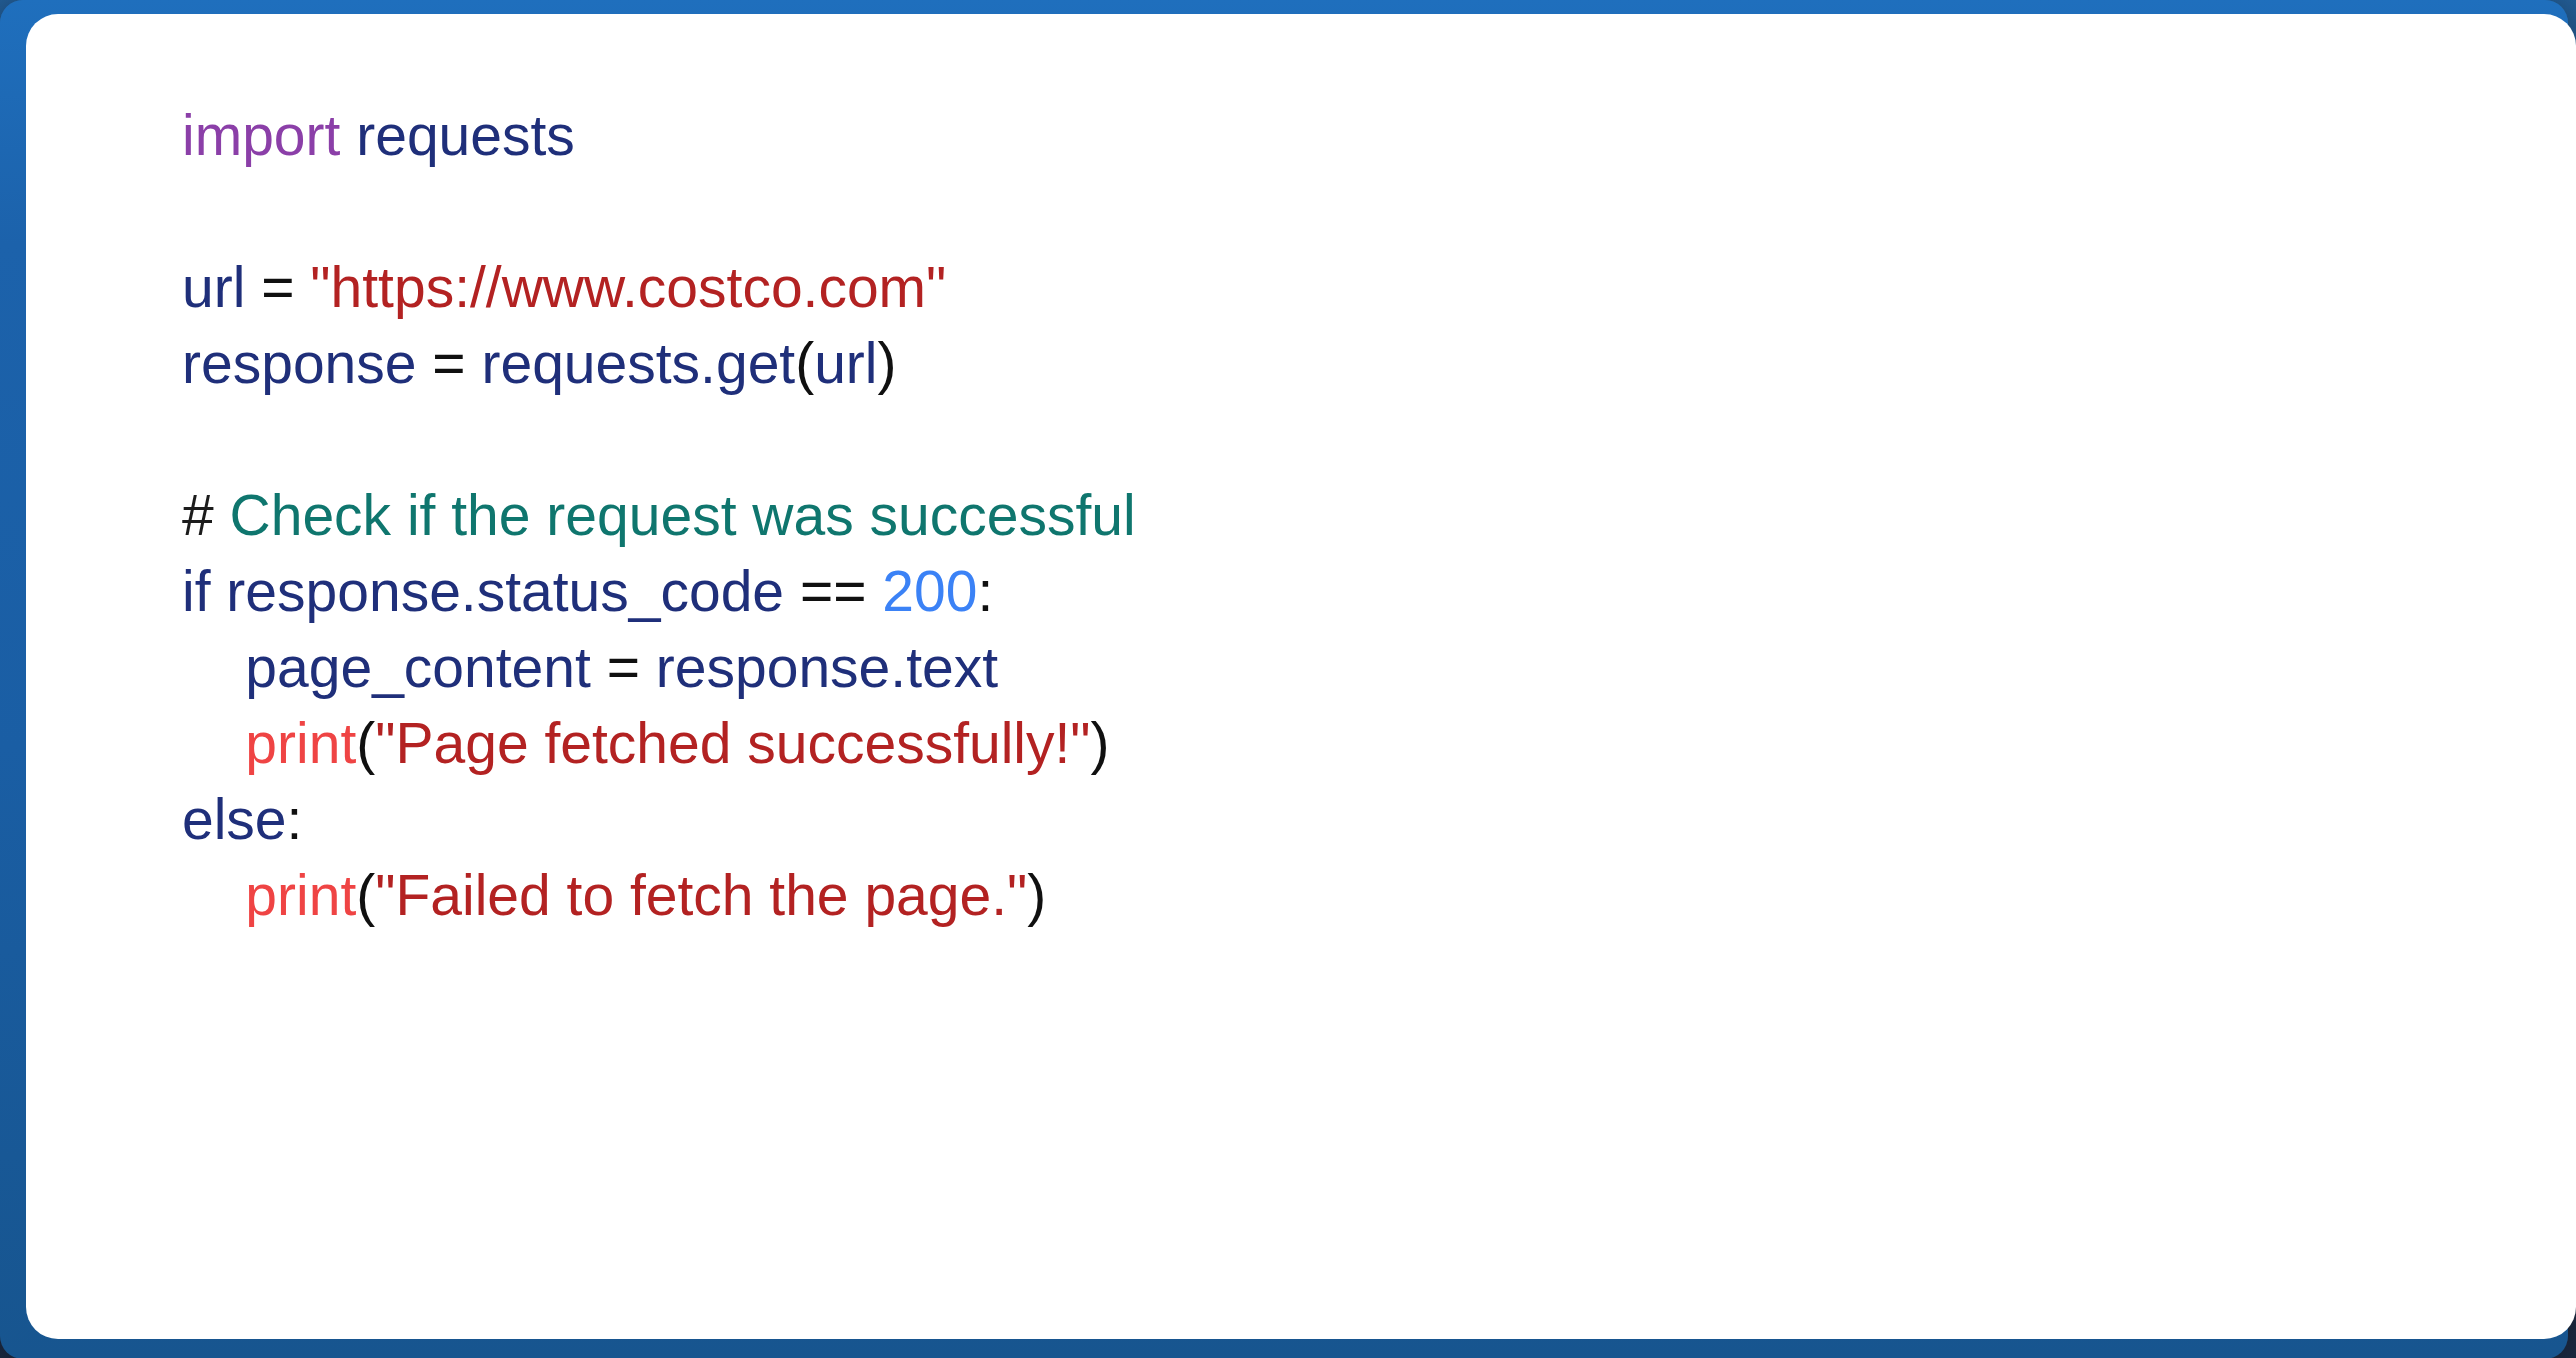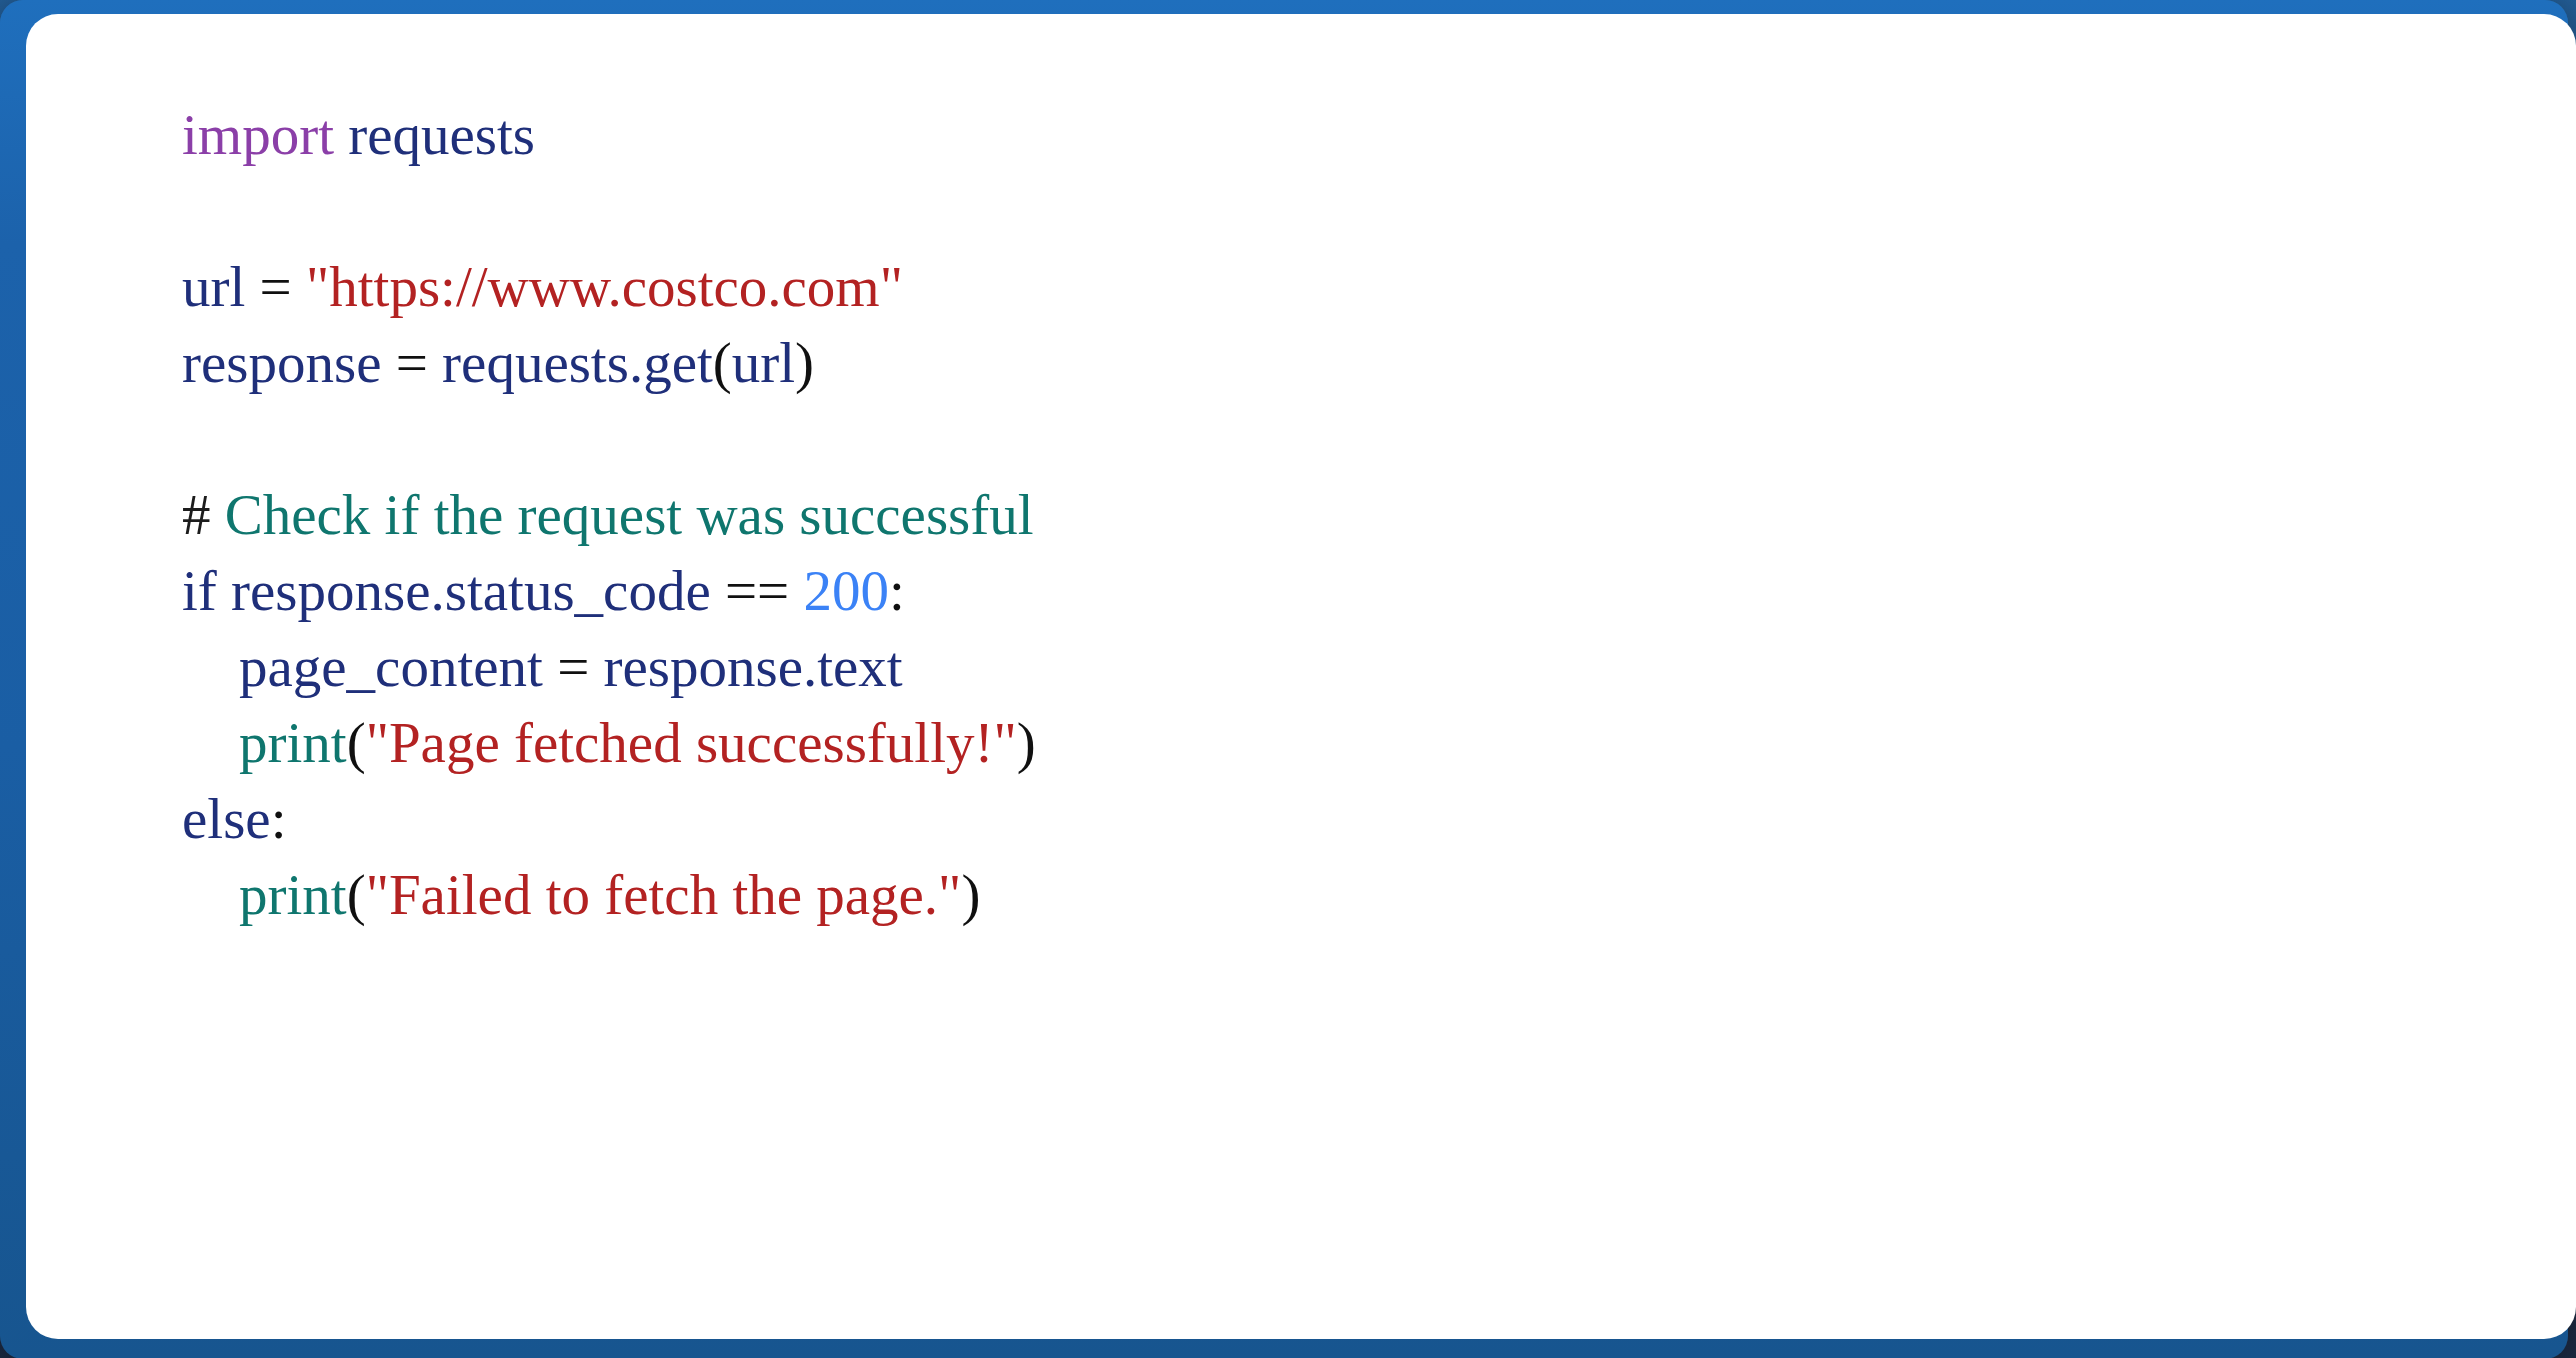--- a/index.html
+++ b/index.html
@@ -54,39 +54,39 @@
     background: #ffffff;
     border-radius: 32px 32px 32px 32px;
     overflow: hidden;
   }
 
   #code-block {
     position: absolute;
     left: 0;
     top: 0;
     padding: 26px 0 0 156px;
-    font-family: Liberation Serif, serif;
+    font-family: Liberation Sans, sans-serif;
     font-size: 57px;
     line-height: 76px;
     letter-spacing: 0px;
     white-space: pre;
     font-weight: 400;
   }
 
   .line { display: block; height: 76px; }
   .line.blank { }
 
   
   .tok-kw      { color: #8b3fa8; }
   .tok-name    { color: #1f2f7a; }
   .tok-op      { color: #101010; }
   .tok-str     { color: #b32222; }
   .tok-punct   { color: #101010; }
   .tok-num     { color: #3b82f6; }
-  .tok-builtin { color: #0f766e; }
+  .tok-builtin { color: #ef4444; }
   .tok-comment-hash { color: #1c1c1c; }
   .tok-comment { color: #0f766e; }
 </style>
 </head>
 <body>
 
 <div id="stage">
 
   <div id="backdrop"></div>
   <div id="backdrop-tint"></div>

